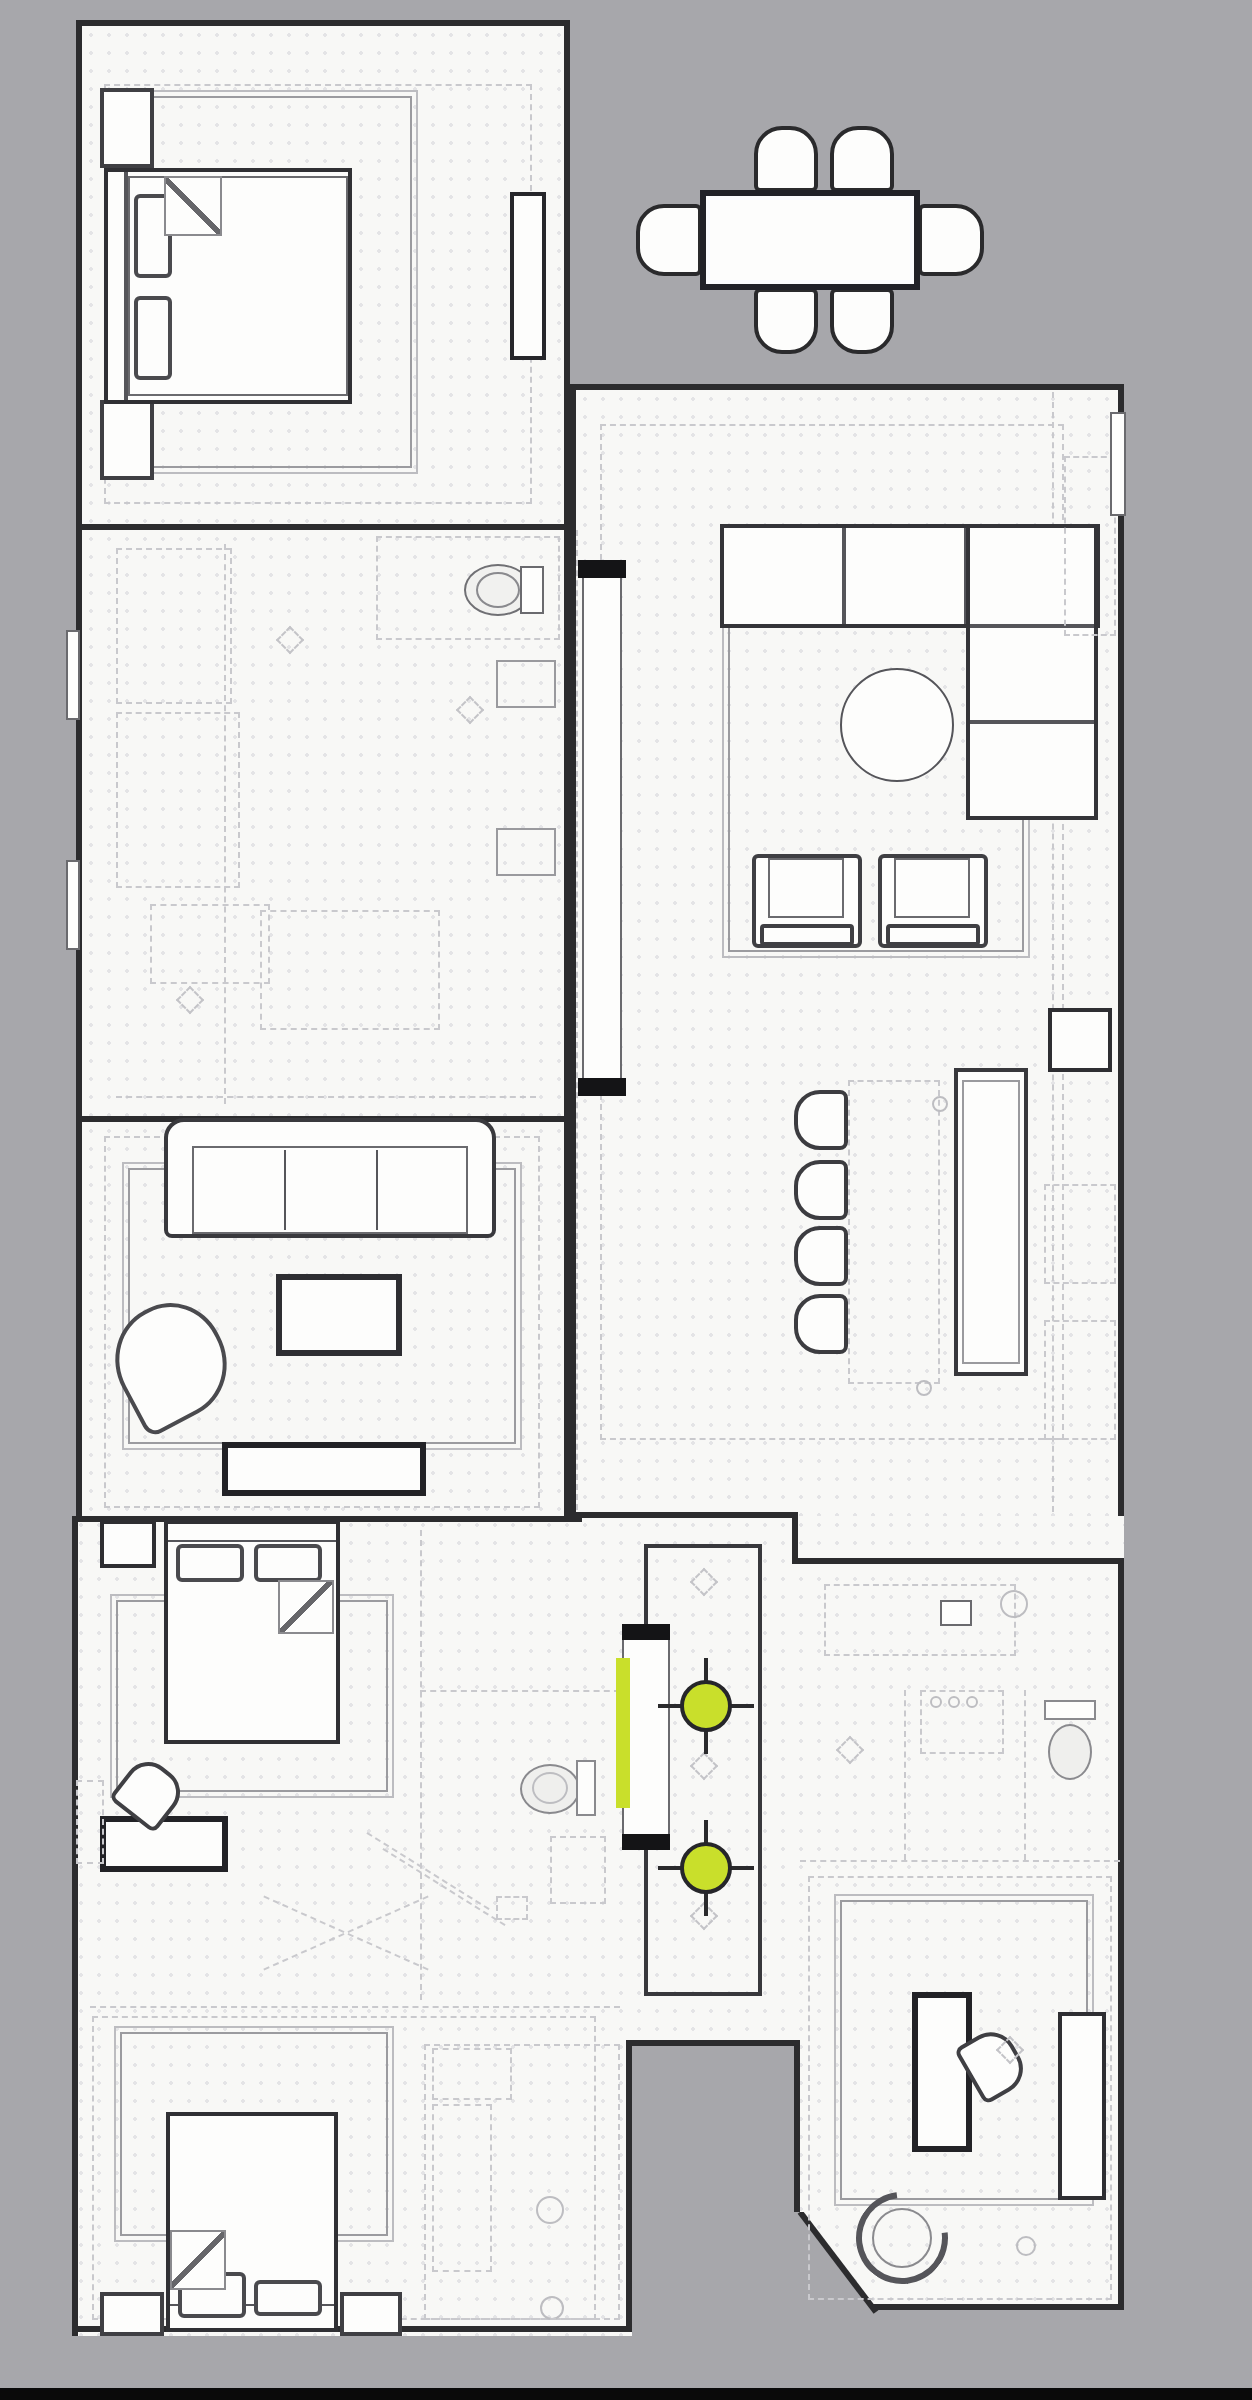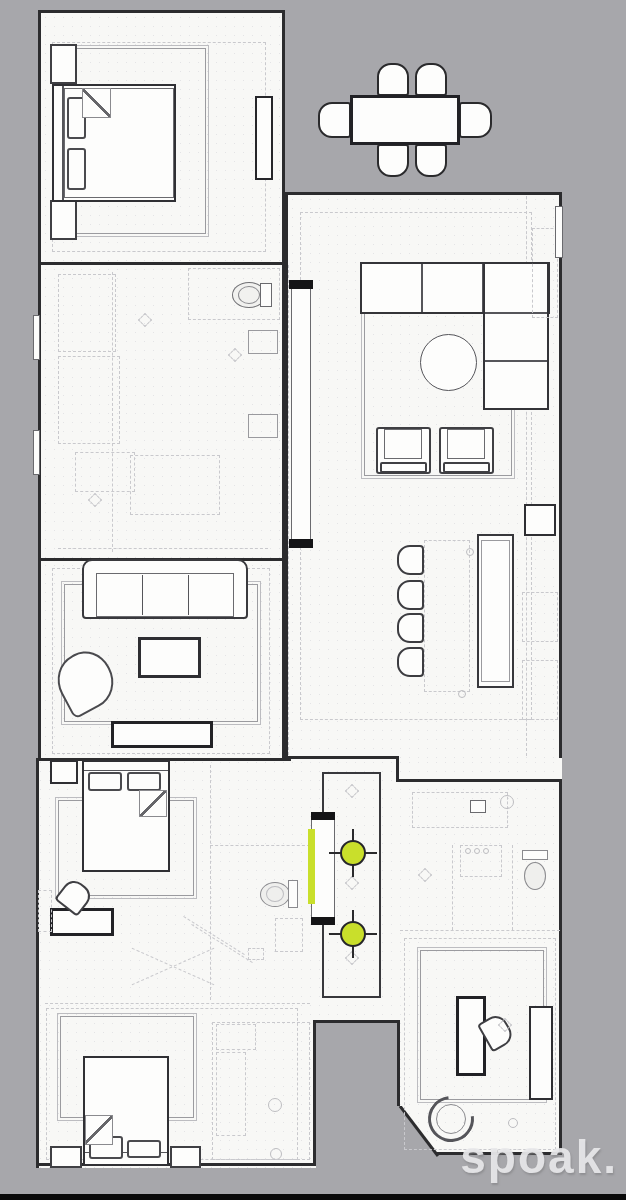--- a/index.html
+++ b/index.html
@@ -238,15 +238,14 @@
   <div class="dash" style="left:404px;top:938px;width:152px;height:212px;"></div>
   <div class="rug" style="left:420px;top:950px;width:124px;height:150px;"></div>
   <div class="furn thick" style="left:456px;top:996px;width:30px;height:80px;"></div>
   <div class="furn" style="left:483px;top:1016px;width:27px;height:32px;border-radius:4px 13px 13px 4px;transform:rotate(-30deg);"></div>
   <div class="furn" style="left:529px;top:1006px;width:24px;height:94px;border-color:#2e2e32;"></div>
   <div class="arcchair" style="left:428px;top:1096px;width:46px;height:46px;transform:rotate(38deg);"></div>
   <div class="circfaint" style="left:436px;top:1104px;width:30px;height:30px;border-color:#8a8a8e;"></div>
   <div class="circfaint" style="left:508px;top:1118px;width:10px;height:10px;"></div>
   <div class="diamond" style="left:500px;top:1020px;"></div>
 
-  <div id="watermark">spoak.</div>
   <div id="bottombar"></div>
 </div>
 
 </body></html>

